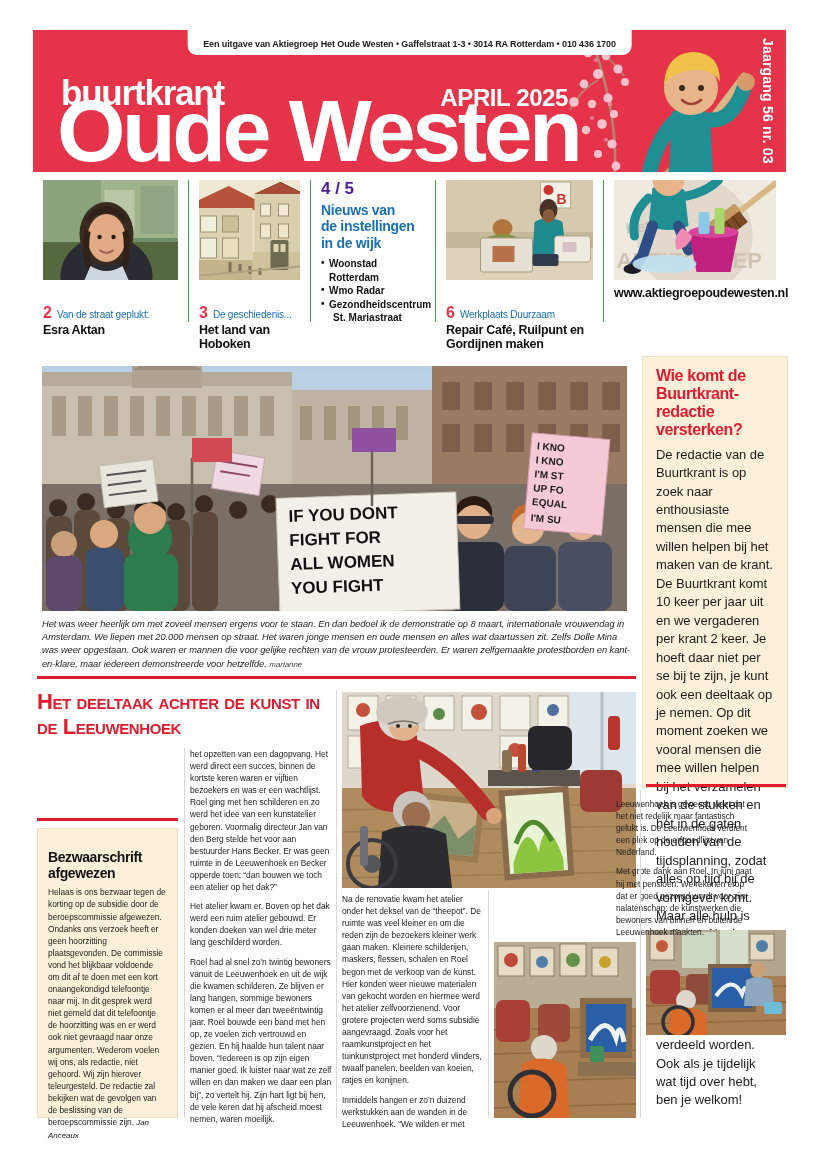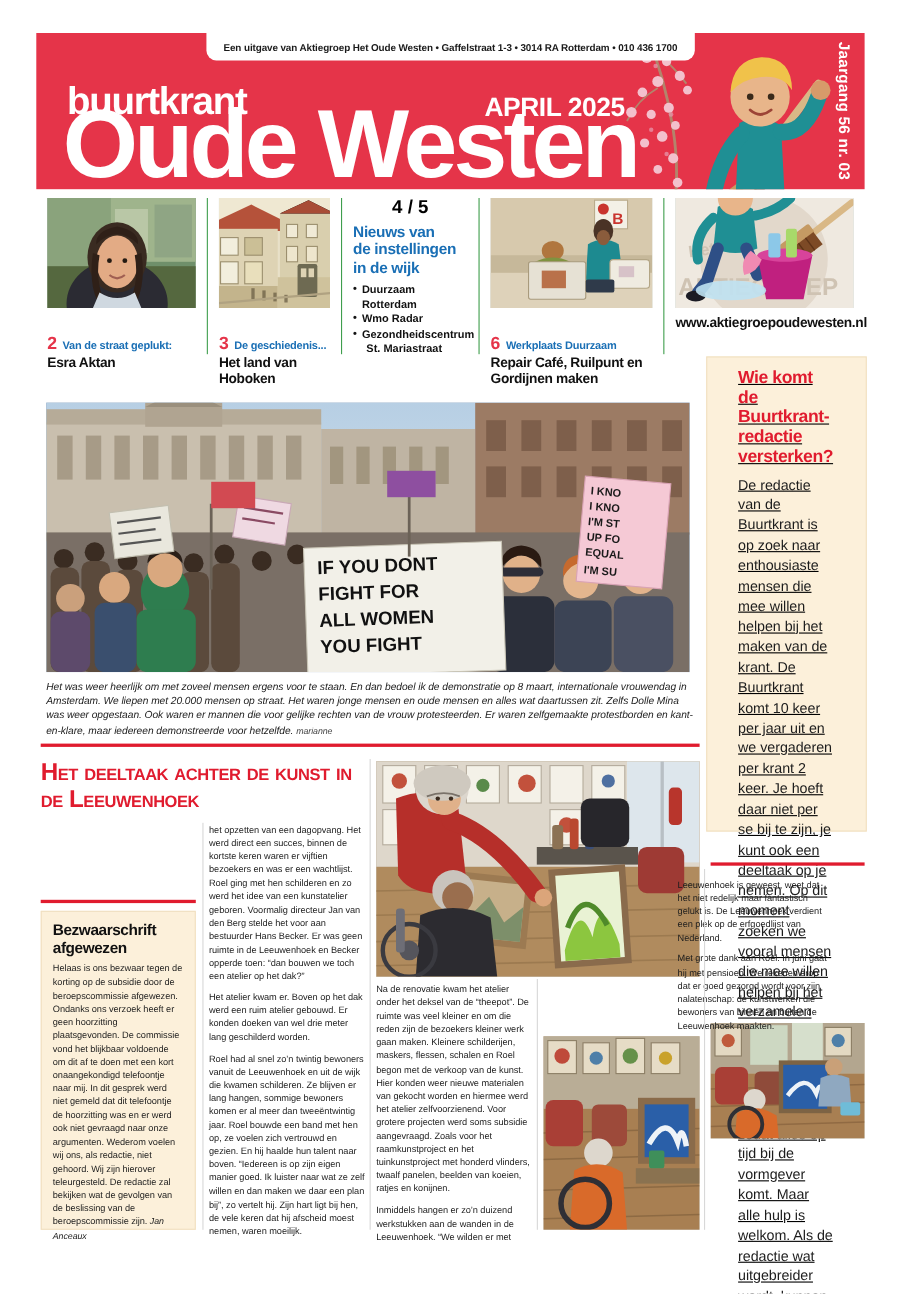--- a/index.html
+++ b/index.html
@@ -143,21 +143,21 @@
     margin-top: 4px;
   }
   .teaser-num {
     font-size: 16px;
     font-weight: bold;
     color: #e53449;
     line-height: 1;
   }
   .teaser-kicker {
     font-size: 10px;
-    font-weight: bold;
+    font-weight: normal;
     color: #1a6fb5;
     letter-spacing: -0.2px;
     margin-top: 25px;
   }
   .teaser-title {
     font-size: 12.5px;
     font-weight: bold;
     color: #111;
     margin-top: 2px;
     letter-spacing: -0.3px;
@@ -166,23 +166,22 @@
   .teaser-t1 { width: 155px; }
   .teaser-t2 { width: 122px; }
   .teaser-t3 { width: 125px; }
   .teaser-t4 { width: 168px; }
   .teaser-t5 { width: 183px; }
 
   
   .t3-num {
     font-size: 17px;
     font-weight: bold;
-    color: #000000;
+    color: #4c1d95;
     line-height: 1.1;
-    text-align: center;
   }
   .t3-head {
     font-size: 14px;
     font-weight: bold;
     color: #1a6fb5;
     line-height: 1.2;
     margin-top: 3px;
     letter-spacing: -0.3px;
   }
   .t3-list {
@@ -249,27 +248,26 @@
   .story1-caption .byline {
     font-size: 8px;
     font-style: italic;
     color: #444;
   }
 
   
   .sidebar-box {
     position: absolute;
     left: 642px;
-    top: 324px;
+    top: 356px;
     width: 146px;
     height: 432px;
     background: #fcf0da;
     border: 1px solid #f0dfc0;
-    padding: 10px 28px;
-    text-decoration: underline;
+    padding: 10px 13px;
   }
   .sidebar-box h2 {
     font-size: 16px;
     font-weight: bold;
     color: #e01b2e;
     line-height: 1.12;
     letter-spacing: -0.4px;
     margin-bottom: 7px;
   }
   .sidebar-box p {
@@ -313,21 +311,21 @@
 
   
   .bezwaar-box {
     position: absolute;
     left: 37px;
     top: 828px;
     width: 141px;
     height: 290px;
     background: #fcf0da;
     border: 1px solid #f0dfc0;
-    padding: 9px 10px;
+    padding: 21px 10px;
   }
   .bezwaar-box h3 {
     font-size: 14px;
     font-weight: bold;
     color: #111;
     line-height: 1.12;
     letter-spacing: -0.4px;
     margin-bottom: 5px;
   }
   .bezwaar-box p {
@@ -558,21 +556,21 @@
     </div>
 
     <div class="teaser teaser-t3">
       <div class="t3-num">4 / 5</div>
       <div class="t3-head">
         <span>Nieuws van</span><br>
         <span>de instellingen</span><br>
         <span>in de wijk</span>
       </div>
       <ul class="t3-list">
-        <li><span>Duurzaam Rotterdam</span></li>
+        <li><span>Woonstad Rotterdam</span></li>
         <li><span>Wmo Radar</span></li>
         <li><span>Gezondheidscentrum</span><span class="sub">St. Mariastraat</span></li>
       </ul>
     </div>
 
     <div class="teaser teaser-t4">
       <div class="teaser-thumb">
         <svg viewBox="0 0 150 100" preserveAspectRatio="xMidYMid slice" aria-hidden="true">
           <rect width="150" height="100" fill="#d9cdb4"></rect>
           <rect x="0" y="0" width="150" height="52" fill="#d7c9ad"></rect>

